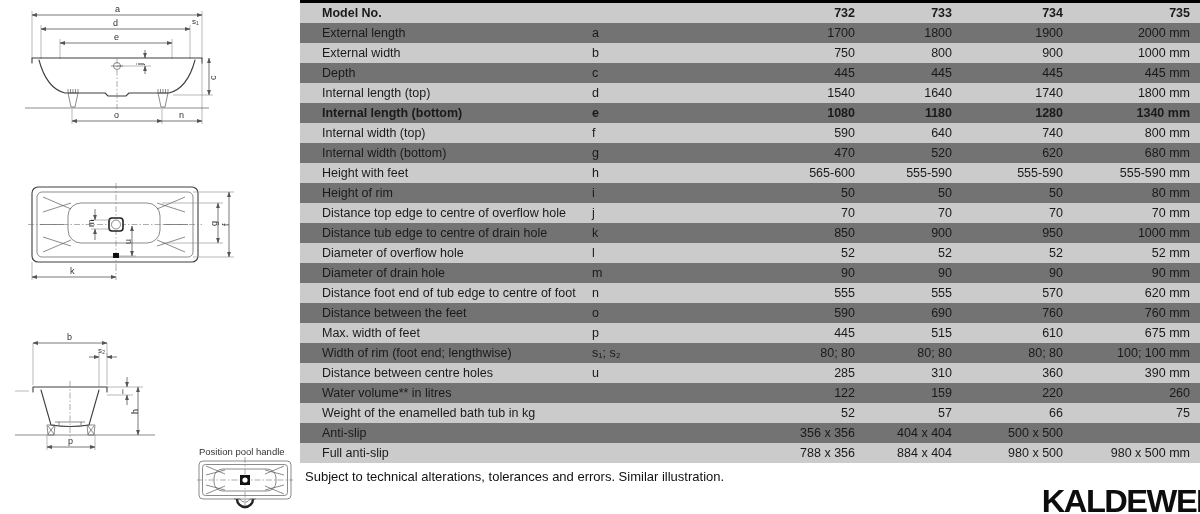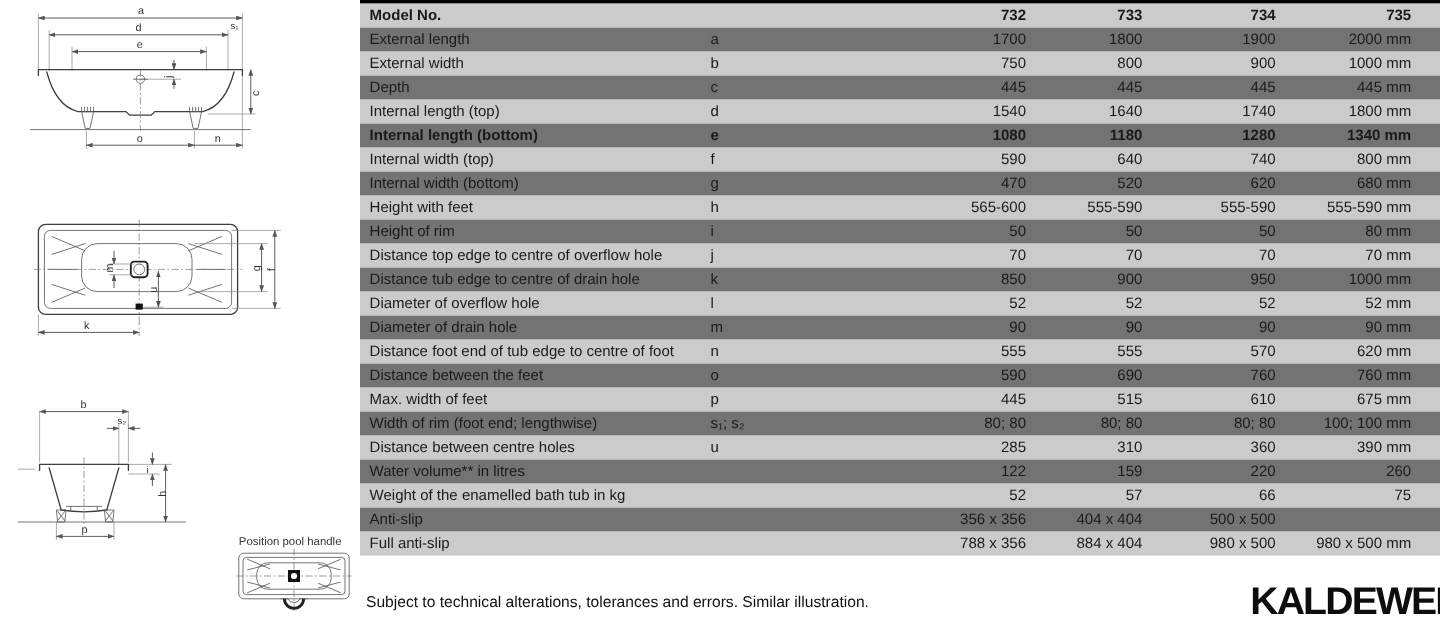--- a/index.html
+++ b/index.html
@@ -5,27 +5,27 @@
   html,body{margin:0;padding:0;}
   #page{position:relative;width:1200px;height:514px;background:#ffffff;overflow:hidden;
         font-family:"Liberation Sans","DejaVu Sans",sans-serif;color:#1a1a1a;}
   
   #table-top-border{position:absolute;left:300px;top:0;width:900px;height:3px;background:#000;}
   #spec-table{position:absolute;left:300px;top:3px;width:900px;}
   .spec-row{display:grid;grid-template-columns:292px 55px 208px 97px 111px 137px;
             height:20px;line-height:20px;font-size:12.5px;background:#737373;}
   .spec-row.gray{background:#cbcbcb;}
   .spec-row.bold{font-weight:bold;}
-  .spec-row .c-label{padding-left:8px;white-space:nowrap;overflow:hidden;}
+  .spec-row .c-label{padding-left:22px;white-space:nowrap;overflow:hidden;}
   .spec-row .c-letter{text-align:left;}
   .spec-row .c-val{text-align:right;white-space:nowrap;}
-  .spec-row .c-val.last{padding-right:24px;}
+  .spec-row .c-val.last{padding-right:10px;}
   
   .note{position:absolute;left:305px;font-size:13px;color:#111;}
-  #note-1{top:494px;}
+  #note-1{top:469px;}
   #note-2{top:521px;margin-left:26px;}
   #brand-logo{position:absolute;right:-4px;bottom:-6px;font-size:32px;font-weight:bold;
               letter-spacing:-1.5px;color:#0d0d0d;transform:scaleX(1.02);transform-origin:right;}
   
   .diag{position:absolute;}
   .tub{stroke:#3f3f3f;stroke-width:1.1;fill:none;stroke-linecap:round;}
   .thin{stroke:#5a5a5a;stroke-width:0.7;fill:none;}
   .dim{stroke:#555;stroke-width:0.8;fill:none;}
   .ext{stroke:#8a8a8a;stroke-width:0.6;fill:none;}
   .cl{stroke:#777;stroke-width:0.6;fill:none;stroke-dasharray:6 2 1.5 2;}

